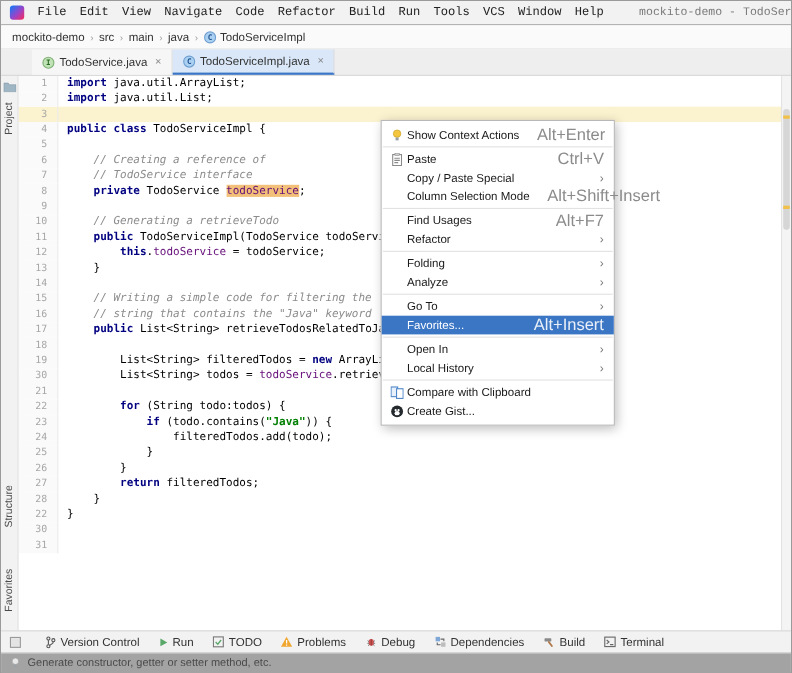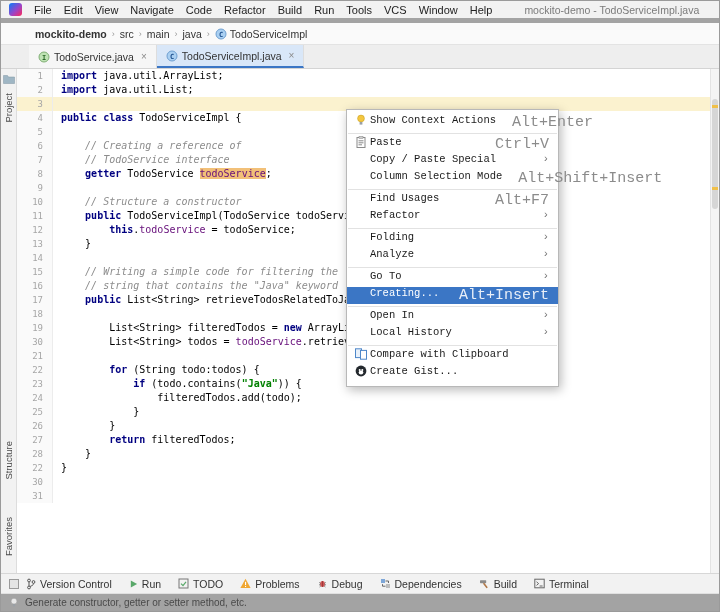--- a/index.html
+++ b/index.html
@@ -3,30 +3,30 @@
 <meta charset="utf-8">
 <style>
   * { box-sizing: border-box; }
   html,body { margin:0; padding:0; }
   body {
     width:720px; height:612px; overflow:hidden; position:relative;
     font-family:"Liberation Sans", sans-serif; background:#fff; color:#1a1a1a;
     border:1px solid #9a9a9a;
   }
   
-  .menubar { height:22px; background:#f2f2f2; border-bottom:5px solid #a3a3a3;
-    display:flex; align-items:center; padding:0 6px; font-size:11px; }
+  .menubar { height:22px; background:#f2f2f2; border-bottom:1px solid #a3a3a3;
+    display:flex; align-items:center; padding:0 6px; font-size:11px;font-family:Liberation Mono, monospace; }
   .app-icon { width:13px; height:13px; border-radius:3px; margin:0 6px 0 2px; flex:0 0 13px;
     background:linear-gradient(135deg,#087cfa 0%,#9a44c8 55%,#fe2857 100%); }
   .menu-item { padding:2px 6px; color:#222; cursor:default; }
   .window-title { color:#7b7b7b; margin-left:26px; font-size:10.5px; white-space:nowrap; }
   
   .breadcrumbs { height:22px; background:#fafafa; border-bottom:1px solid #e3e3e3;
     display:flex; align-items:center; padding:0 10px; gap:5px; font-size:10.5px; color:#333; }
-  .crumb.first { font-weight:bold;margin-left:24px; }
+  .crumb.first { font-weight:normal; }
   .crumb-sep { color:#9a9a9a; font-size:9px; }
   .crumb-wrap { display:flex; align-items:center; gap:3px; }
   
   .tabbar { height:24px; background:#eeeeee; border-bottom:1px solid #d4d4d4;
     display:flex; align-items:stretch; padding-left:28px; font-size:10.5px; }
   .tab { display:flex; align-items:center; gap:4px; padding:0 9px; color:#333;
     border-right:1px solid #dddddd; background:#f6f6f6; }
   .tab.active { background:var(--tab-active-bg); border-bottom:2px solid var(--selection); }
   .tab .close-x { color:#8a8a8a; font-size:10px; margin-left:3px; }
   
@@ -51,32 +51,32 @@
   .tok.fld { color:var(--field); }
   .tok.hlt { color:var(--field); background:var(--token-highlight); }
   
   .vscroll { width:9px; flex:0 0 9px; background:#f4f4f4; border-left:1px solid #e3e3e3; position:relative; }
   .vthumb { position:absolute; left:1px; right:1px; top:30px; height:110px; background:#d6d6d6; border-radius:4px; }
   .vmark { position:absolute; left:1px; right:1px; height:3px; background:#f0c04a; }
   
   .ctxmenu { position:absolute; left:345px; top:108px; width:213px; background:#ffffff;
     border:1px solid #b8b8b8; box-shadow:2px 3px 10px rgba(0,0,0,.28); padding:4px 0;
     font-size:10.5px; z-index:20; }
-  .mi { display:flex; align-items:flex-start; height:17px; padding:0 9px 0 5px; white-space:nowrap;font-family:Liberation Mono, monospace; }
+  .mi { display:flex; align-items:center; height:17px; padding:0 9px 0 5px; white-space:nowrap; }
   .mi .ic { width:18px; flex:0 0 18px; display:flex; justify-content:center; align-items:center; }
   .mi .lbl { flex:1; }
   .mi .sc { color:#8b8b8b; font-size:15px; margin-left:16px; }
   .mi .sub { color:#777; font-size:11px; margin-left:16px; }
   .mi.selected { background:var(--selection); color:#fff; }
   .mi.selected .sc, .mi.selected .sub { color:#e9eff8; }
   .msep { height:1px; background:#e2e2e2; margin:2px 1px; }
   
   .toolbar-bottom { position:absolute; bottom:18px; left:0; right:0; height:20px;
     background:#f2f2f2; border-top:1px solid #d7d7d7; display:flex; align-items:center;
-    padding:0 8px; gap:7px; font-size:10.5px; color:#333; }
+    padding:0 8px; gap:22px; font-size:10.5px; color:#333; }
   .tb-item { display:flex; align-items:center; gap:4px; }
   .statusbar { position:absolute; bottom:0; left:0; right:0; height:18px; background:#a3a3a3;
     border-top:1px solid #e0e0e0; display:flex; align-items:center; gap:6px; padding:0 8px;
     font-size:10px; color:#4a4a4a; }
   .icn { display:inline-flex; align-items:center; justify-content:center; }
   .switcher { width:10px; height:10px; border:1px solid #9a9a9a; background:#e4e4e4; display:inline-block; }
 </style>
 </head>
 <body>
 
@@ -164,23 +164,23 @@
     <span class="vlabel" style="top:448px;">Favorites</span>
   </div>
   <div class="editor" id="code">
       <div class="code-line"><span class="gut">1</span><span class="code-text"><span class="tok kw">import</span><span class="tok pl"> java.util.ArrayList;</span></span></div>
       <div class="code-line"><span class="gut">2</span><span class="code-text"><span class="tok kw">import</span><span class="tok pl"> java.util.List;</span></span></div>
       <div class="code-line hl"><span class="gut">3</span><span class="code-text"></span></div>
       <div class="code-line"><span class="gut">4</span><span class="code-text"><span class="tok kw">public class</span><span class="tok pl"> TodoServiceImpl {</span></span></div>
       <div class="code-line"><span class="gut">5</span><span class="code-text"></span></div>
       <div class="code-line"><span class="gut">6</span><span class="code-text"><span class="tok cm">    // Creating a reference of</span></span></div>
       <div class="code-line"><span class="gut">7</span><span class="code-text"><span class="tok cm">    // TodoService interface</span></span></div>
-      <div class="code-line"><span class="gut">8</span><span class="code-text"><span class="tok pl">    </span><span class="tok kw">getter</span><span class="tok pl"> TodoService </span><span class="tok hlt">todoService</span><span class="tok pl">;</span></span></div>
+      <div class="code-line"><span class="gut">8</span><span class="code-text"><span class="tok pl">    </span><span class="tok kw">private</span><span class="tok pl"> TodoService </span><span class="tok hlt">todoService</span><span class="tok pl">;</span></span></div>
       <div class="code-line"><span class="gut">9</span><span class="code-text"></span></div>
-      <div class="code-line"><span class="gut">10</span><span class="code-text"><span class="tok cm">    // Structure a constructor</span></span></div>
+      <div class="code-line"><span class="gut">10</span><span class="code-text"><span class="tok cm">    // Generating a retrieveTodo</span></span></div>
       <div class="code-line"><span class="gut">11</span><span class="code-text"><span class="tok pl">    </span><span class="tok kw">public</span><span class="tok pl"> TodoServiceImpl(TodoService todoService) {</span></span></div>
       <div class="code-line"><span class="gut">12</span><span class="code-text"><span class="tok pl">        </span><span class="tok kw">this</span><span class="tok pl">.</span><span class="tok fld">todoService</span><span class="tok pl"> = todoService;</span></span></div>
       <div class="code-line"><span class="gut">13</span><span class="code-text"><span class="tok pl">    }</span></span></div>
       <div class="code-line"><span class="gut">14</span><span class="code-text"></span></div>
       <div class="code-line"><span class="gut">15</span><span class="code-text"><span class="tok cm">    // Writing a simple code for filtering the</span></span></div>
       <div class="code-line"><span class="gut">16</span><span class="code-text"><span class="tok cm">    // string that contains the "Java" keyword</span></span></div>
       <div class="code-line"><span class="gut">17</span><span class="code-text"><span class="tok pl">    </span><span class="tok kw">public</span><span class="tok pl"> List&lt;String&gt; retrieveTodosRelatedToJava(St</span></span></div>
       <div class="code-line"><span class="gut">18</span><span class="code-text"></span></div>
       <div class="code-line"><span class="gut">19</span><span class="code-text"><span class="tok pl">        List&lt;String&gt; filteredTodos = </span><span class="tok kw">new</span><span class="tok pl"> ArrayList&lt;St</span></span></div>
       <div class="code-line"><span class="gut">30</span><span class="code-text"><span class="tok pl">        List&lt;String&gt; todos = </span><span class="tok fld">todoService</span><span class="tok pl">.retrieveTodo</span></span></div>
@@ -265,21 +265,21 @@
       <span class="sub">›</span>
     </div>
     <div class="msep"></div>
     <div class="mi">
       <span class="ic"></span>
       <span class="lbl">Go To</span>
       <span class="sub">›</span>
     </div>
     <div class="mi selected">
       <span class="ic"></span>
-      <span class="lbl">Creating...</span>
+      <span class="lbl">Favorites...</span>
       <span class="sc">Alt+Insert</span>
     </div>
     <div class="msep"></div>
     <div class="mi">
       <span class="ic"></span>
       <span class="lbl">Open In</span>
       <span class="sub">›</span>
     </div>
     <div class="mi">
       <span class="ic"></span>

